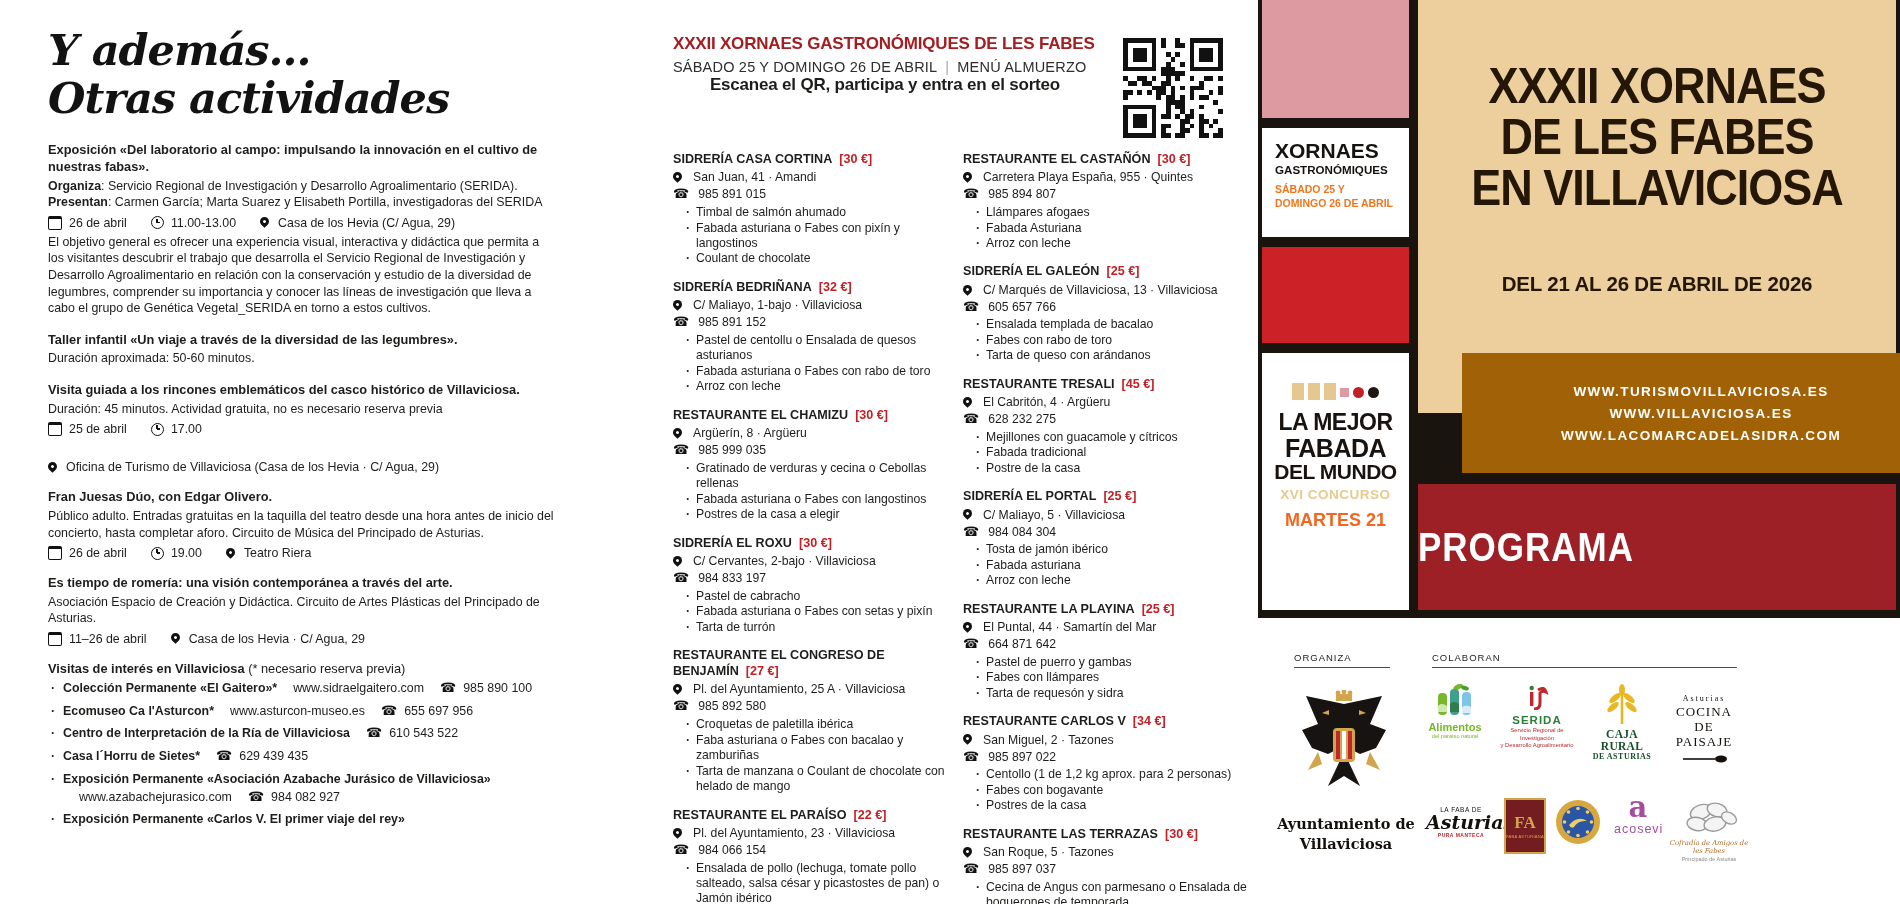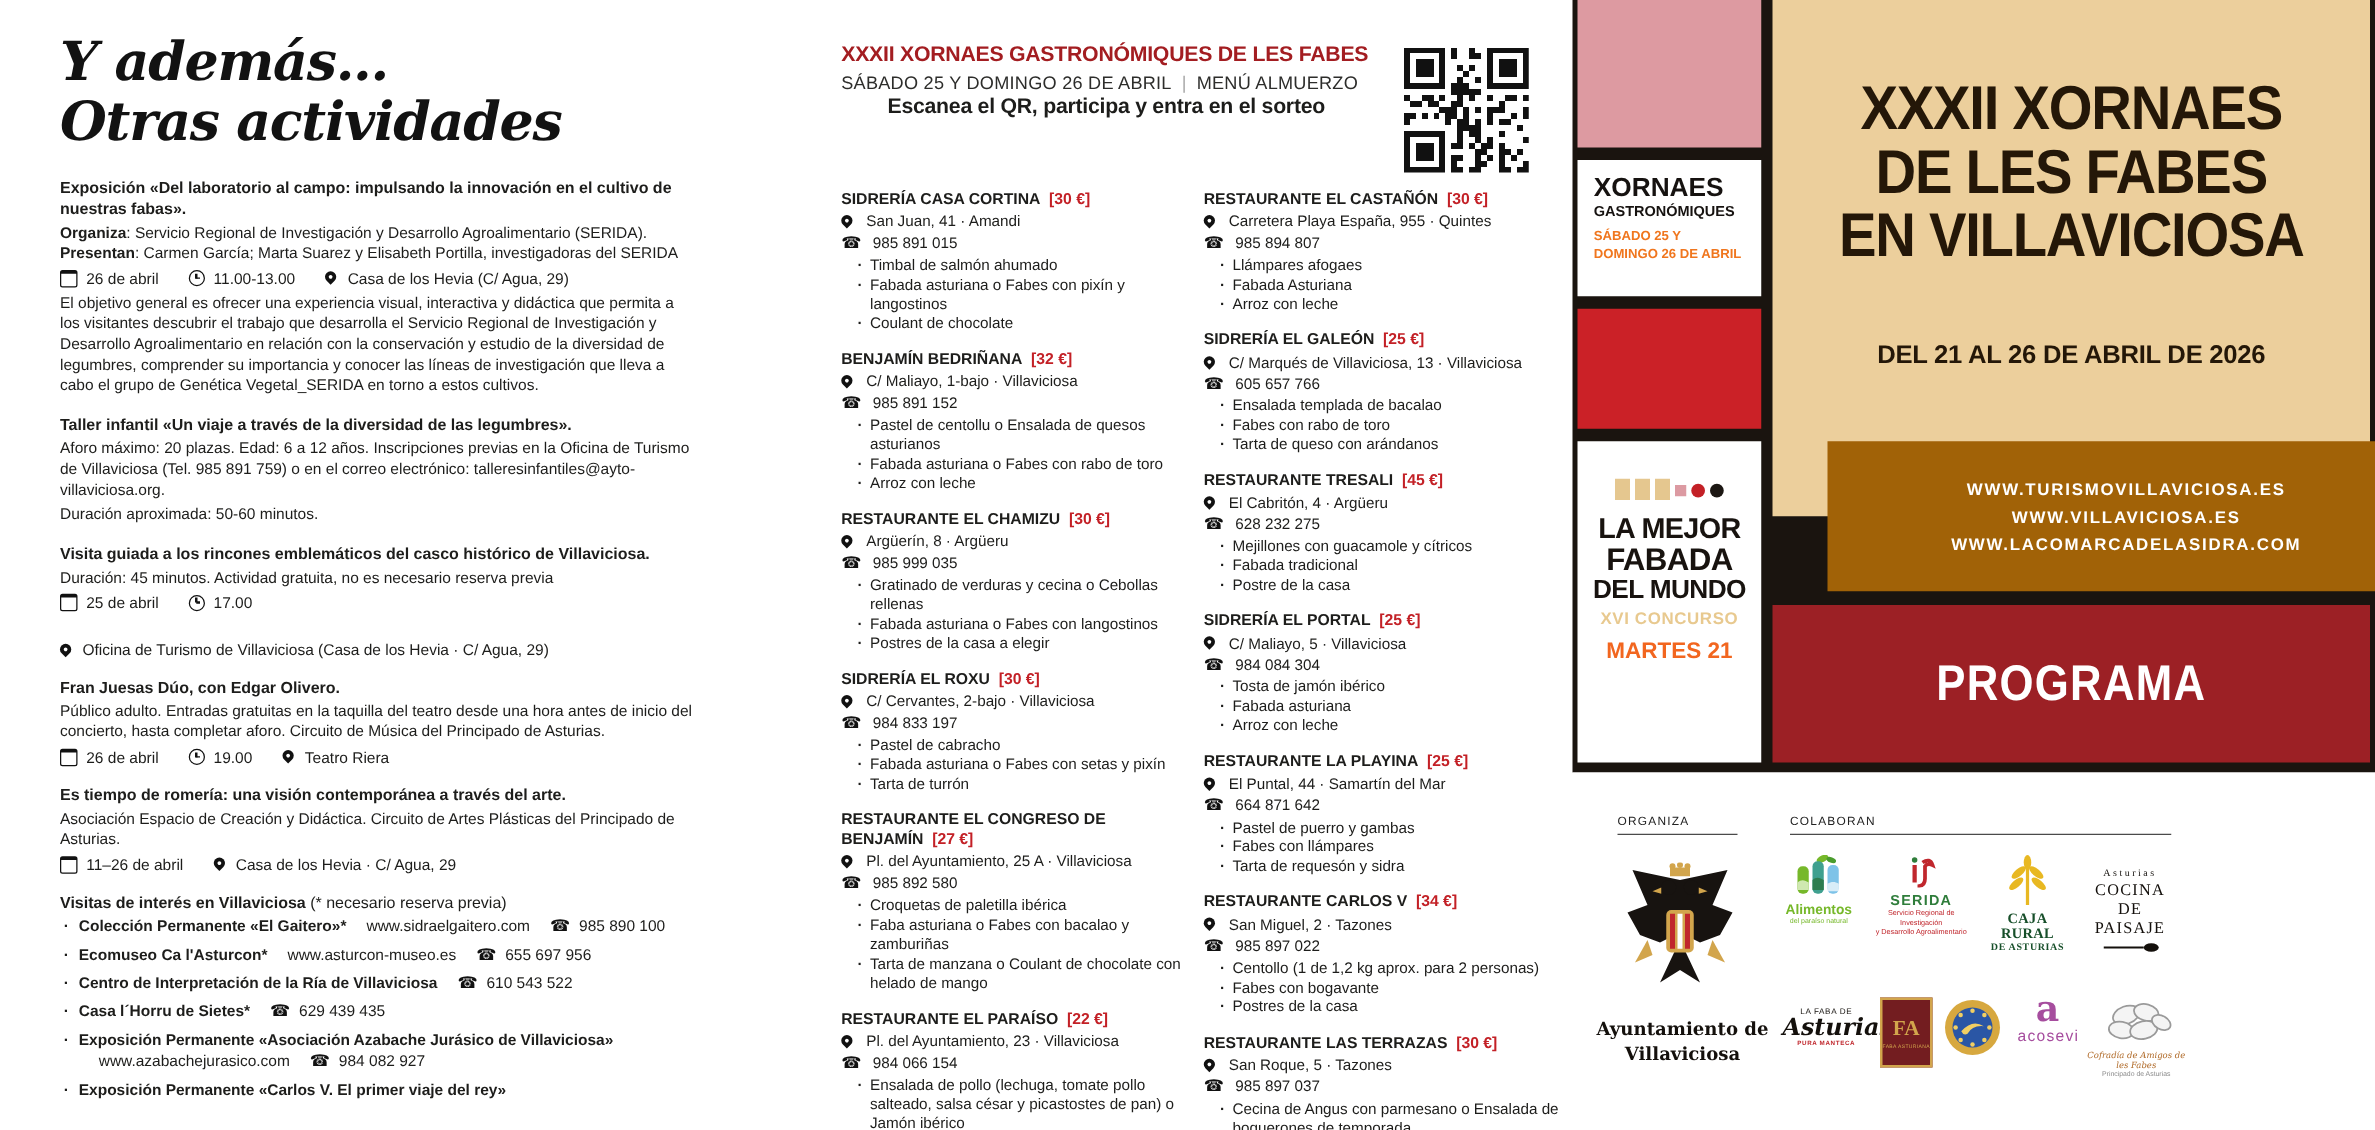--- a/index.html
+++ b/index.html
@@ -72,21 +72,21 @@
   .c-l4{font-size:13.5px;font-weight:900;color:#e8c98f;margin-top:4px;letter-spacing:0.5px;}
   .c-l5{font-size:18px;font-weight:900;color:#f2661f;margin-top:8px;letter-spacing:0;}
   .blk-tan{left:160px;top:0;width:478px;height:413px;background:#eccf9c;text-align:center;color:#241708;}
   .tan-title{padding-top:56px;font-weight:900;font-size:45px;line-height:46px;letter-spacing:-1px;
              transform:scaleY(1.1);transform-origin:top center;}
   .tan-dates{position:absolute;left:0;top:272px;width:100%;font-size:20.5px;font-weight:900;letter-spacing:-0.2px;}
   .blk-orange{left:160px;top:353px;width:478px;height:120px;background:#a16207;color:#fff;
     display:flex;flex-direction:column;justify-content:center;gap:7px;text-align:center;
     font-weight:700;font-size:13.5px;letter-spacing:1.4px;margin-left:44px;}
   .blk-programa{left:160px;top:484px;width:478px;height:126px;background:#9c2025;color:#fff;
-    display:flex;align-items:center;justify-content:center;font-size:35px;font-weight:900;
+    display:flex;align-items:center;justify-content:flex-start;font-size:35px;font-weight:900;
     letter-spacing:1px;}
   .blk-programa span{transform:scaleY(1.15);display:inline-block;}
 
   
   .footer{position:absolute;left:1258px;top:618px;width:642px;height:286px;background:#ffffff;}
   .lab{position:absolute;font-size:9.5px;letter-spacing:1px;color:#222;border-bottom:1px solid #4a4a4a;padding-bottom:4px;}
   .lab-org{left:36px;top:34px;width:96px;}
   .lab-col{left:174px;top:34px;width:305px;}
   .crest{position:absolute;left:40px;top:72px;}
   .org-name{position:absolute;left:6px;top:196px;width:164px;text-align:center;
@@ -143,21 +143,20 @@
           </span>
           <span class="mi">
             <span class="ic ic-pin"></span>
             <span>Casa de los Hevia (C/ Agua, 29)</span>
           </span>
         </div>
         <p><span>El objetivo general es ofrecer una experiencia visual, interactiva y didáctica que permita a los visitantes descubrir el trabajo que desarrolla el Servicio Regional de Investigación y Desarrollo Agroalimentario en relación con la conservación y estudio de la diversidad de legumbres, comprender su importancia y conocer las líneas de investigación que lleva a cabo el grupo de Genética Vegetal_SERIDA en torno a estos cultivos.</span></p>
       </div>
       <div class="act">
         <h3>Taller infantil «Un viaje a través de la diversidad de las legumbres».</h3>
-        <p><span>Aforo máximo: 20 plazas. Edad: 6 a 12 años.  Inscripciones previas en la Oficina de Turismo de Villaviciosa (Tel. 985 891 759) o en el correo electrónico: talleresinfantiles@ayto-villaviciosa.org.</span></p>
         <p><span>Duración aproximada: 50-60 minutos.</span></p>
       </div>
       <div class="act">
         <h3>Visita guiada a los rincones emblemáticos del casco histórico de Villaviciosa.</h3>
         <p><span>Duración: 45 minutos. Actividad gratuita, no es necesario reserva previa</span></p>
         <div class="meta">
           <span class="mi">
             <span class="ic ic-calendar"></span>
             <span>25 de abril</span>
           </span>
@@ -253,21 +252,21 @@
           <span class="ic ic-phone"></span>
           <span>985 891 015</span>
         </div>
         <ul class="r-menu">
           <li>Timbal de salmón ahumado</li>
           <li>Fabada asturiana o Fabes con pixín y langostinos</li>
           <li>Coulant de chocolate</li>
         </ul>
       </div>
       <div class="rest">
-        <div class="r-head"><span class="r-name">BENJAMÍN BEDRIÑANA</span><span class="r-price">[32 €]</span></div>
+        <div class="r-head"><span class="r-name">SIDRERÍA BEDRIÑANA</span><span class="r-price">[32 €]</span></div>
         <div class="r-row">
           <span class="ic ic-pin"></span>
           <span>C/ Maliayo, 1-bajo · Villaviciosa</span>
         </div>
         <div class="r-row">
           <span class="ic ic-phone"></span>
           <span>985 891 152</span>
         </div>
         <ul class="r-menu">
           <li>Pastel de centollu o Ensalada de quesos asturianos</li>

